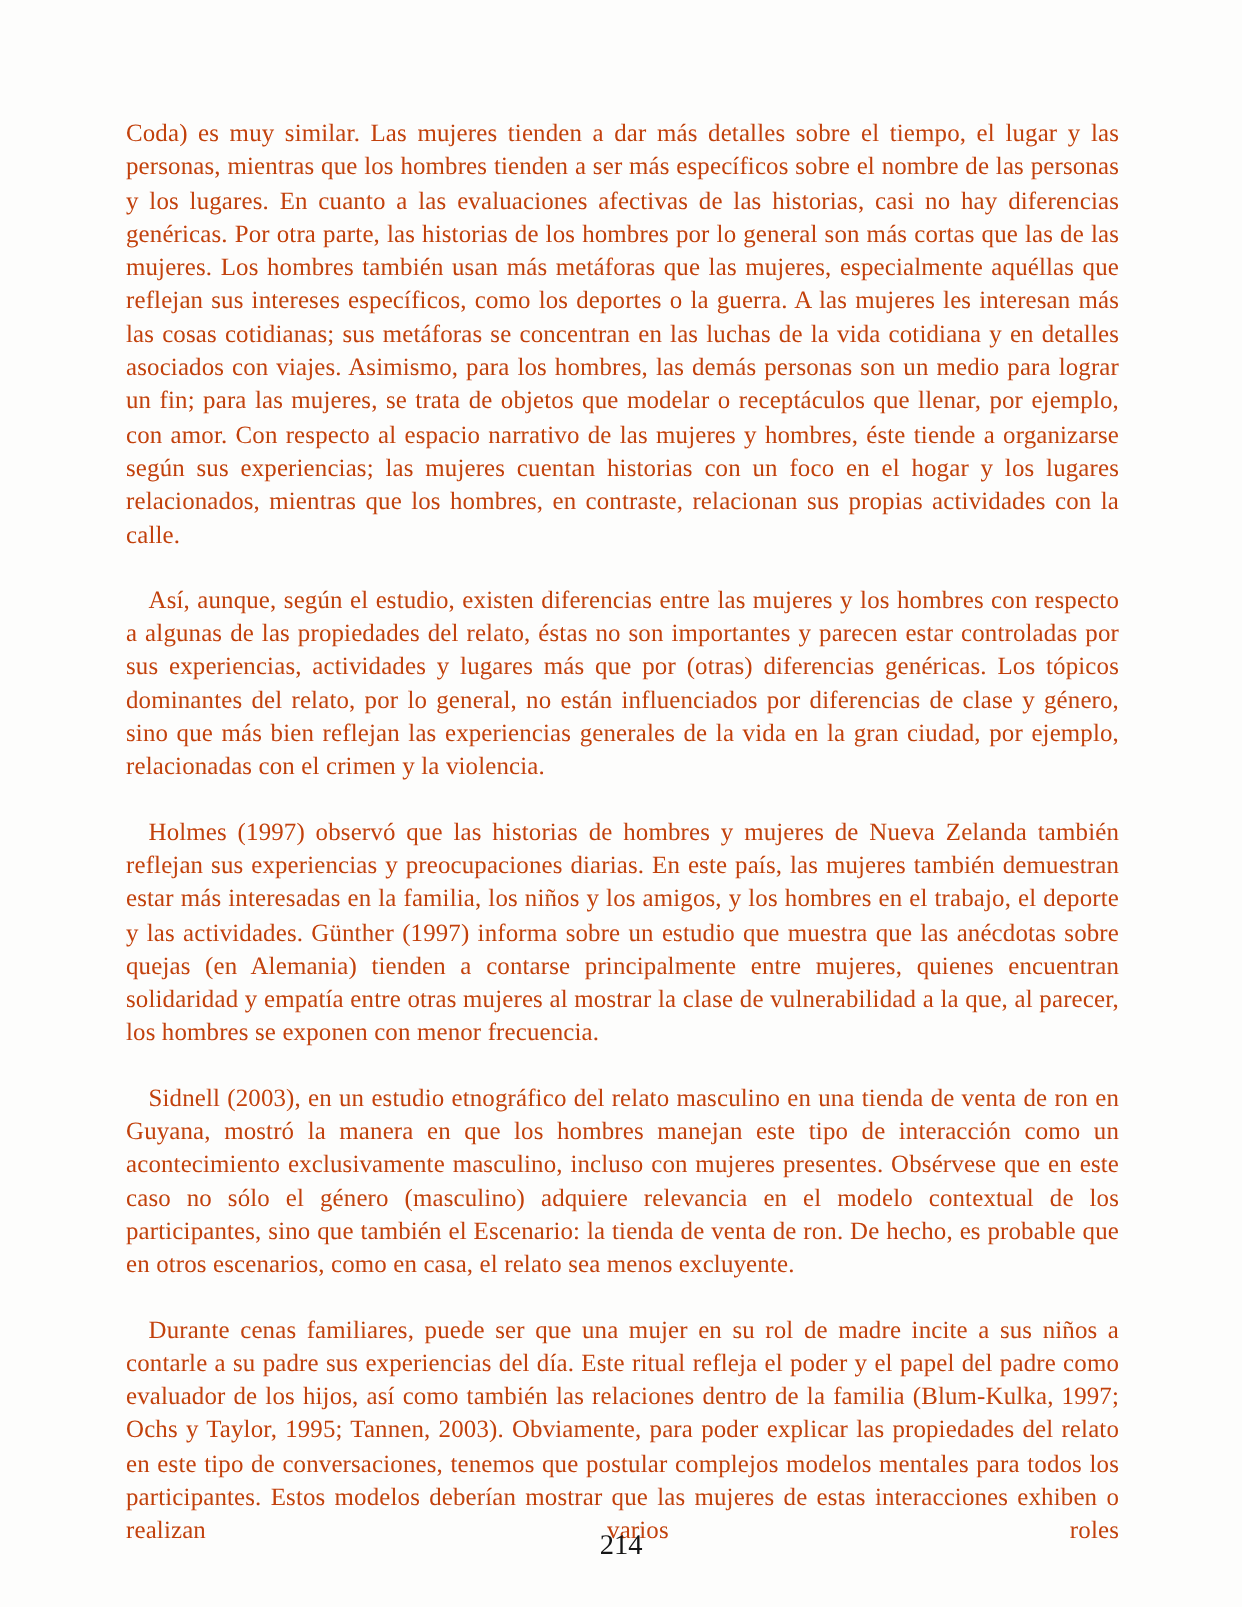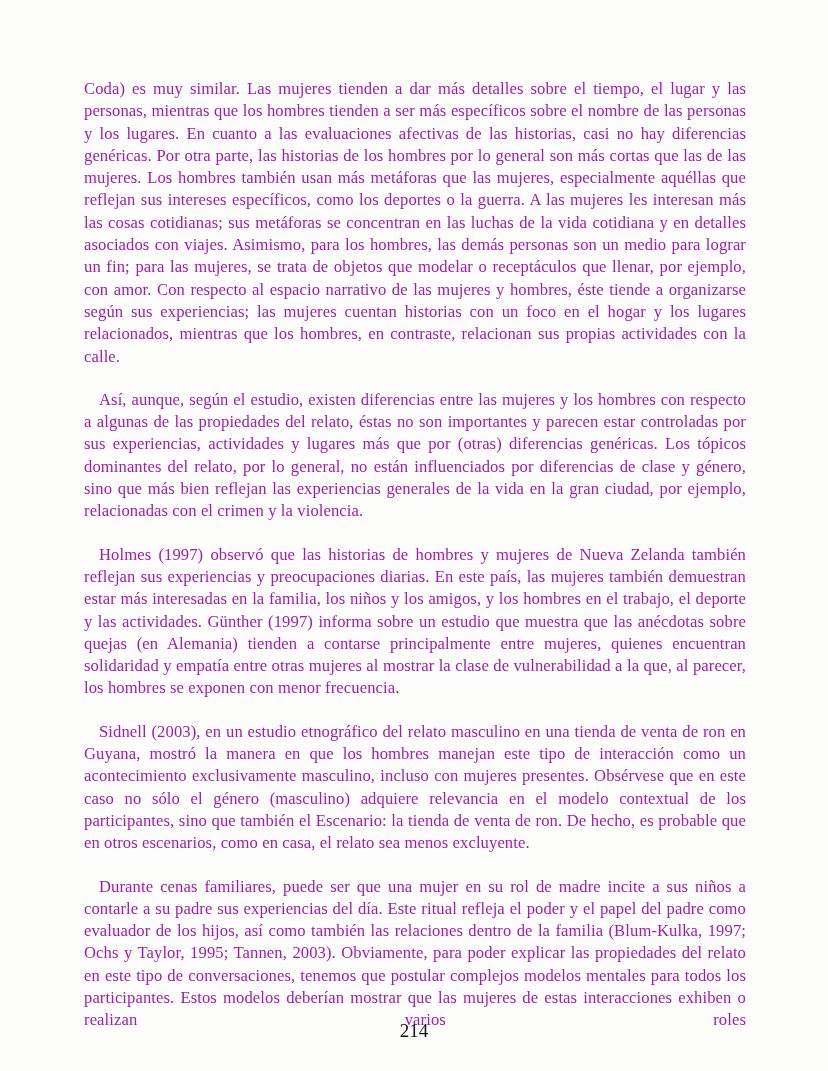--- a/index.html
+++ b/index.html
@@ -14,21 +14,21 @@
     width: 828px;
     height: 1071px;
     background: #fdfdfc;
     overflow: hidden;
   }
   .text-block {
     position: absolute;
     top: 78px;
     left: 84px;
     width: 662px;
-    color: #a21caf;
+    color: #c2410c;
     font-size: 16.6px;
     line-height: 22.3px;
     text-align: justify;
     letter-spacing: 0.1px;
   }
   .text-block p {
     text-align: justify;
   }
   .text-block p.indent {
     text-indent: 15px;

